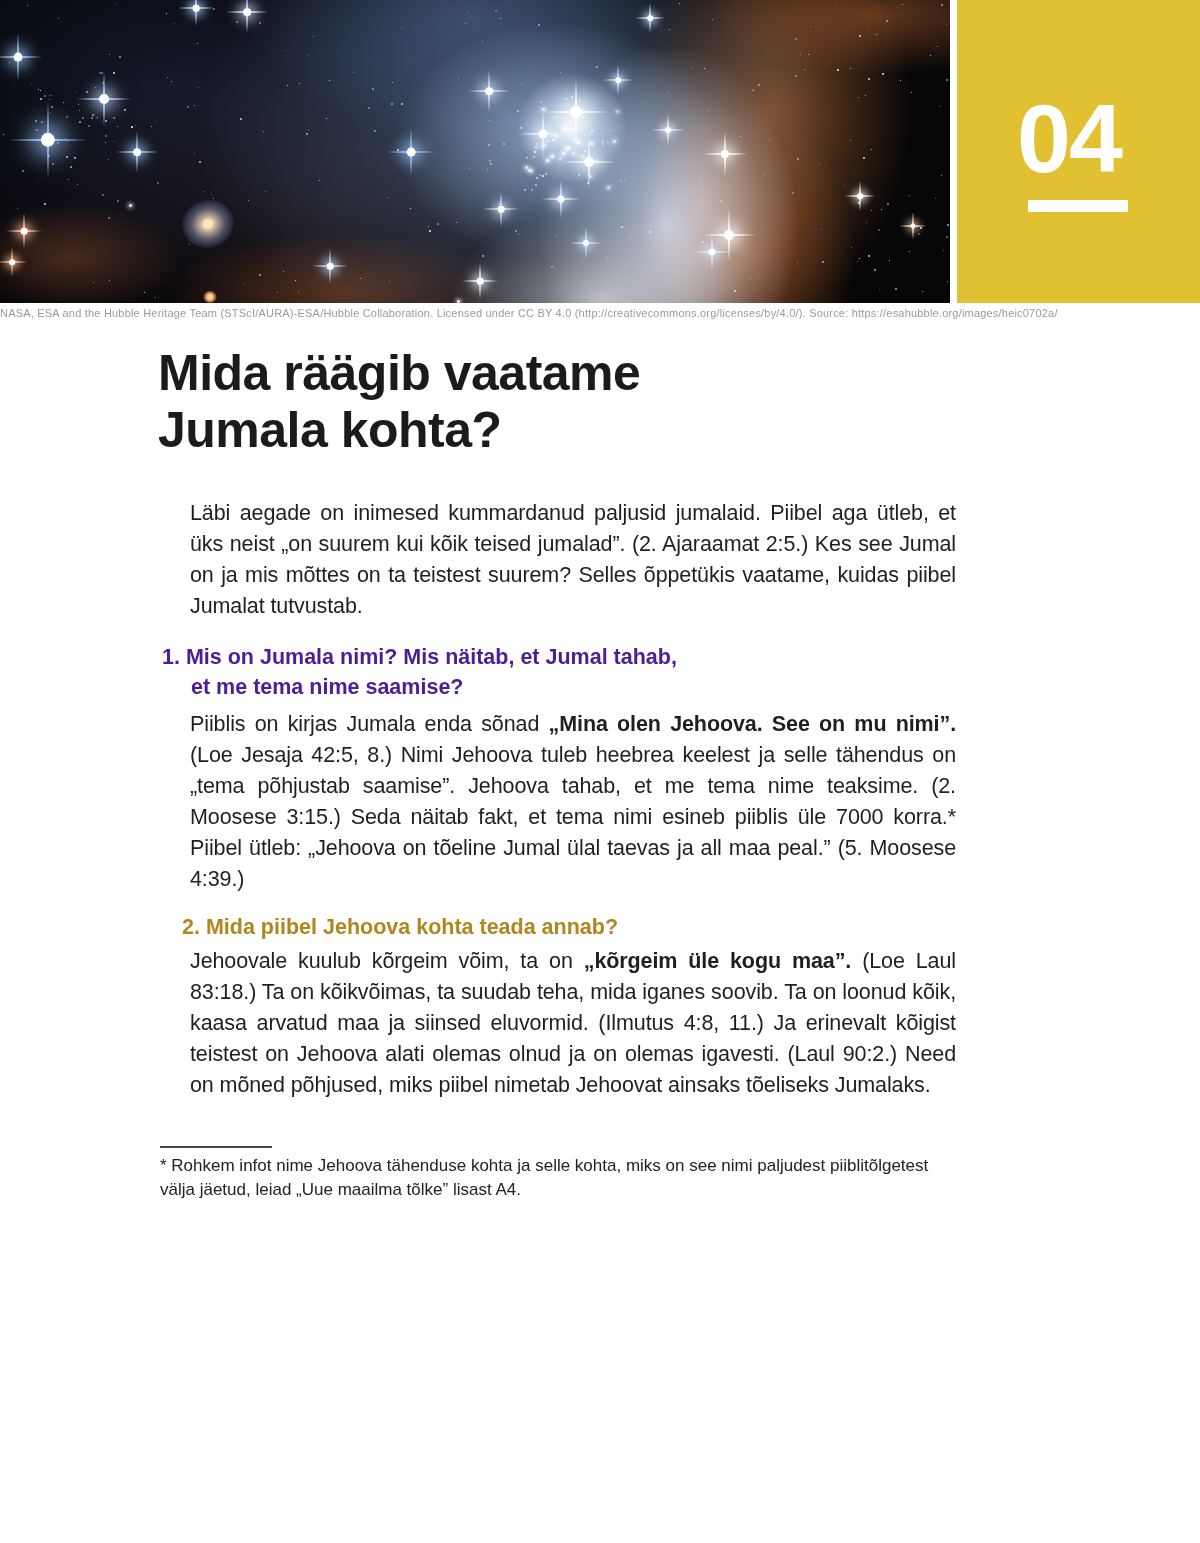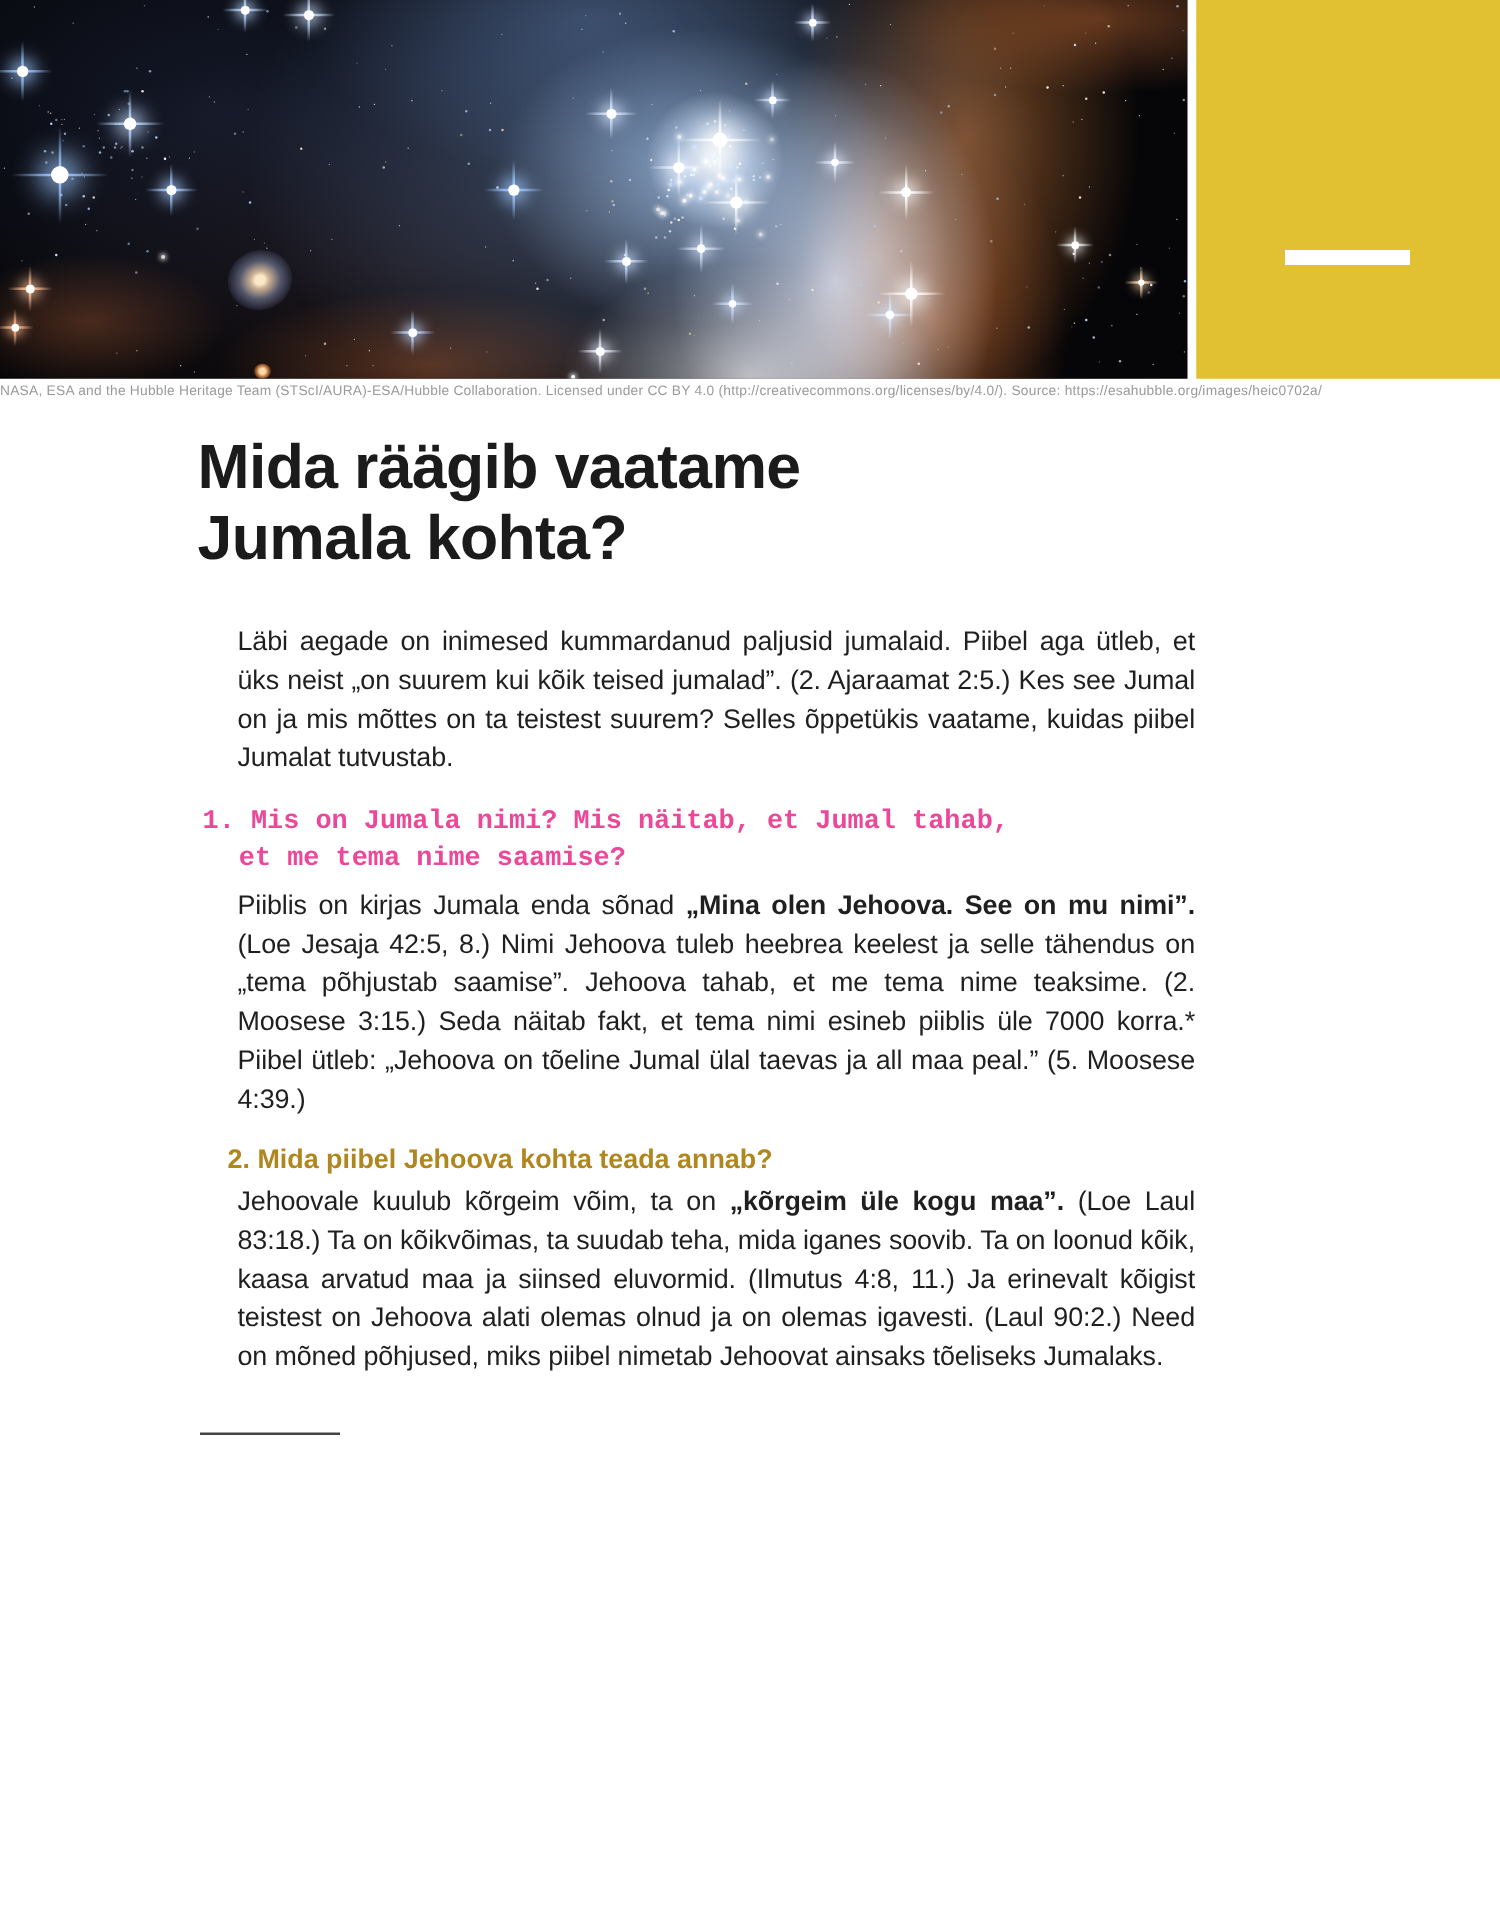--- a/index.html
+++ b/index.html
@@ -550,40 +550,42 @@
           <div class="bray h" style="width: 30px; background: linear-gradient(90deg, transparent, rgb(207, 224, 255) 45%, rgb(255, 255, 255) 50%, rgb(207, 224, 255) 55%, transparent);"></div>
           <div class="bray v" style="width: 30px; background: linear-gradient(90deg, transparent, rgb(207, 224, 255) 45%, rgb(255, 255, 255) 50%, rgb(207, 224, 255) 55%, transparent);"></div>
           <div class="bcore" style="height: 5.5px; width: 5.5px; box-shadow: rgb(207, 224, 255) 0px 0px 9px 3px;"></div>
         </div>
       </div>
     <div class="galaxy"></div>
     <div class="warmblob"></div>
   </div>
 
   <div class="chapter-box" style="background: rgb(225, 193, 50);">
+    <div class="chapter-num">04</div>
     <div class="chapter-underline"></div>
   </div>
 
   <div class="credit">NASA, ESA and the Hubble Heritage Team (STScI/AURA)-ESA/Hubble Collaboration. Licensed under CC BY 4.0 (http://creativecommons.org/licenses/by/4.0/). Source: https://esahubble.org/images/heic0702a/</div>
 
   <h1 class="title">
     <span>Mida räägib vaatame</span>
     <span>Jumala kohta?</span>
   </h1>
 
   <p class="para intro">Läbi aegade on inimesed kummardanud paljusid jumalaid. Piibel aga ütleb, et üks neist „on suurem kui kõik teised jumalad”. (2. Ajaraamat 2:5.) Kes see Jumal on ja mis mõttes on ta teistest suurem? Selles õppetükis vaatame, kuidas piibel Jumalat tutvustab.</p>
 
-  <h2 class="qheading q1" style="color: #ec4899; font-family: Liberation Mono, monospace;">
+  <h2 class="qheading q1" style="color: #4c1d95;">
     <span class="l1">1. Mis on Jumala nimi? Mis näitab, et Jumal tahab,</span>
     <span class="l2">et me tema nime saamise?</span>
   </h2>
 
   <p class="para p1"><span>Piiblis on kirjas Jumala enda sõnad </span><span class="bold">„Mina olen Jehoova. See on mu nimi”.</span><span> (Loe Jesaja 42:5, 8.) Nimi Jehoova tuleb heebrea keelest ja selle tähendus on „tema põhjustab saamise”. Jehoova tahab, et me tema nime teaksime. (2. Moosese 3:15.) Seda näitab fakt, et tema nimi esineb piiblis üle 7000 korra.* Piibel ütleb: „Jehoova on tõeline Jumal ülal taevas ja all maa peal.” (5. Moosese 4:39.)</span></p>
 
   <h2 class="qheading q2" style="color: rgb(176, 134, 30);">
     <span class="l1">2. Mida piibel Jehoova kohta teada annab?</span>
   </h2>
 
   <p class="para p2"><span>Jehoovale kuulub kõrgeim võim, ta on </span><span class="bold">„kõrgeim üle kogu maa”.</span><span> (Loe Laul 83:18.) Ta on kõikvõimas, ta suudab teha, mida iganes soovib. Ta on loonud kõik, kaasa arvatud maa ja siinsed eluvormid. (Ilmutus 4:8, 11.) Ja erinevalt kõigist teistest on Jehoova alati olemas olnud ja on olemas igavesti. (Laul 90:2.) Need on mõned põhjused, miks piibel nimetab Jehoovat ainsaks tõeliseks Jumalaks.</span></p>
 
   <div class="foot-divider"></div>
+  <p class="footnote">* Rohkem infot nime Jehoova tähenduse kohta ja selle kohta, miks on see nimi paljudest piiblitõlgetest välja jäetud, leiad „Uue maailma tõlke” lisast A4.</p>
 
 </div>
 
 </body></html>

